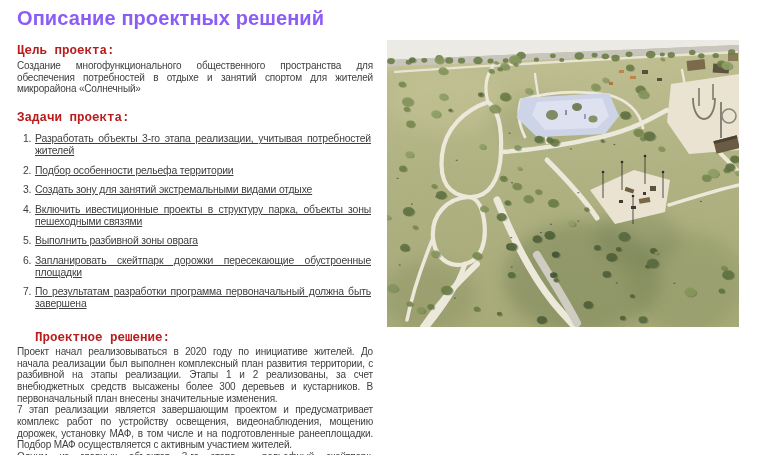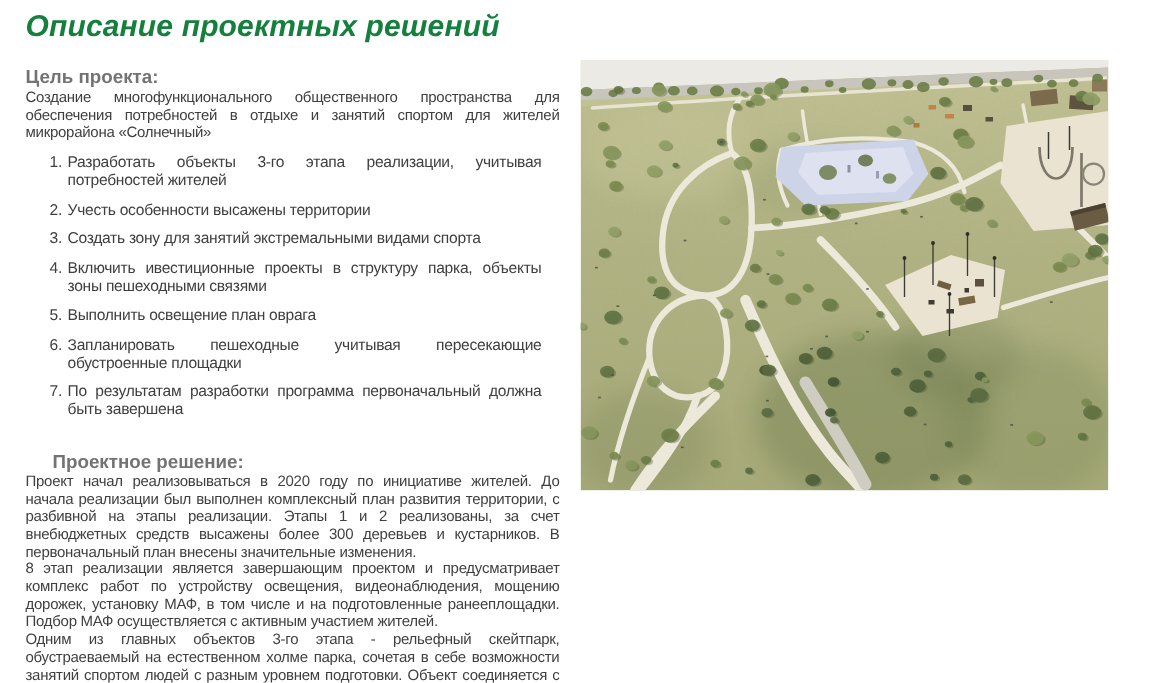--- a/index.html
+++ b/index.html
@@ -4,36 +4,36 @@
 <style>
   html,body{margin:0;padding:0;}
   body{
     width:768px;height:455px;position:relative;overflow:hidden;
     background:#ffffff;
     font-family:"Liberation Sans",sans-serif;
     color:#3f3f3f;
   }
   .text-col{position:absolute;left:17px;top:0;width:356px;}
   .page-title{
-    font-size:20px;line-height:24px;font-weight:bold;color:#15803d;
-    margin:6px 0 0;letter-spacing:0.1px;font-style:italic;
+    font-size:20px;line-height:24px;font-weight:bold;color:#8b5cf6;
+    margin:6px 0 0;letter-spacing:0.1px;
   }
   .sec-h{
-    font-size:12.5px;line-height:14px;font-weight:bold;color:#737373;margin:0;
+    font-size:12.5px;line-height:14px;font-weight:bold;color:#b91c1c;margin:0;font-family:Liberation Mono, monospace;
   }
   .goal-h{margin-top:14px;}
   .tasks-h{margin-top:16px;}
   .sol-h{margin-top:21px;padding-left:18px;}
   .body-t{
     font-size:10px;line-height:11.7px;letter-spacing:-0.18px;
     text-align:justify;margin:0;
   }
   .goal-t{margin-top:2px;}
   ol.task-list{
-    margin:8px 12px 0;padding:0 0 0 4px;list-style:none;counter-reset:task;
+    margin:8px 2px 0;padding:0 0 0 4px;list-style:none;counter-reset:task;text-decoration:underline;
   }
   ol.task-list li{
     counter-increment:task;position:relative;padding-left:12px;margin:0 0 8px;
     font-size:10.4px;line-height:11.7px;letter-spacing:-0.18px;text-align:justify;
   }
   ol.task-list li::before{
     content:counter(task) ".";position:absolute;left:0;top:0;
   }
   .sol-t{margin-top:1px;}
   .sol-t p{margin:0;}
@@ -44,34 +44,35 @@
 </style>
 </head>
 <body>
 
 <div class="text-col">
   <h1 class="page-title">Описание проектных решений</h1>
 
   <h2 class="sec-h goal-h">Цель проекта:</h2>
   <p class="body-t goal-t">Создание многофункционального общественного пространства для обеспечения потребностей в отдыхе и занятий спортом для жителей микрорайона «Солнечный»</p>
 
+  <h2 class="sec-h tasks-h">Задачи проекта:</h2>
   <ol class="task-list">
     <li>Разработать объекты 3-го этапа реализации, учитывая потребностей жителей</li>
-    <li>Учесть особенности высажены территории</li>
-    <li>Создать зону для занятий экстремальными видами спорта</li>
+    <li>Подбор особенности рельефа территории</li>
+    <li>Создать зону для занятий экстремальными видами отдыхе</li>
     <li>Включить ивестиционные проекты в структуру парка, объекты зоны пешеходными связями</li>
-    <li>Выполнить освещение план оврага</li>
-    <li>Запланировать пешеходные учитывая пересекающие обустроенные площадки</li>
+    <li>Выполнить разбивной зоны оврага</li>
+    <li>Запланировать скейтпарк дорожки пересекающие обустроенные площадки</li>
     <li>По результатам разработки программа первоначальный должна быть завершена</li>
   </ol>
 
   <h2 class="sec-h sol-h">Проектное решение:</h2>
   <div class="body-t sol-t">
     <p>Проект начал реализовываться в 2020 году по инициативе жителей. До начала реализации был выполнен комплексный план развития территории, с разбивной на этапы реализации. Этапы 1 и 2 реализованы, за счет внебюджетных средств высажены более 300 деревьев и кустарников. В первоначальный план внесены значительные изменения.</p>
-    <p>8 этап реализации является завершающим проектом и предусматривает комплекс работ по устройству освещения, видеонаблюдения, мощению дорожек, установку МАФ, в том числе и на подготовленные ранееплощадки. Подбор МАФ осуществляется с активным участием жителей.</p>
+    <p>7 этап реализации является завершающим проектом и предусматривает комплекс работ по устройству освещения, видеонаблюдения, мощению дорожек, установку МАФ, в том числе и на подготовленные ранееплощадки. Подбор МАФ осуществляется с активным участием жителей.</p>
     <p>Одним из главных объектов 3-го этапа - рельефный скейтпарк, обустраеваемый на естественном холме парка, сочетая в себе возможности занятий спортом людей с разным уровнем подготовки. Объект соединяется с существующей велопешеходной структурой.</p>
   </div>
 </div>
 
 <div class="render">
   <svg width="352" height="287" viewBox="0 0 352 287" xmlns="http://www.w3.org/2000/svg">
     <defs>
       <linearGradient id="grassGrad" x1="0" y1="0" x2="0" y2="1">
         <stop offset="0" stop-color="#c3c295"></stop>
         <stop offset="0.45" stop-color="#b1b383"></stop>

